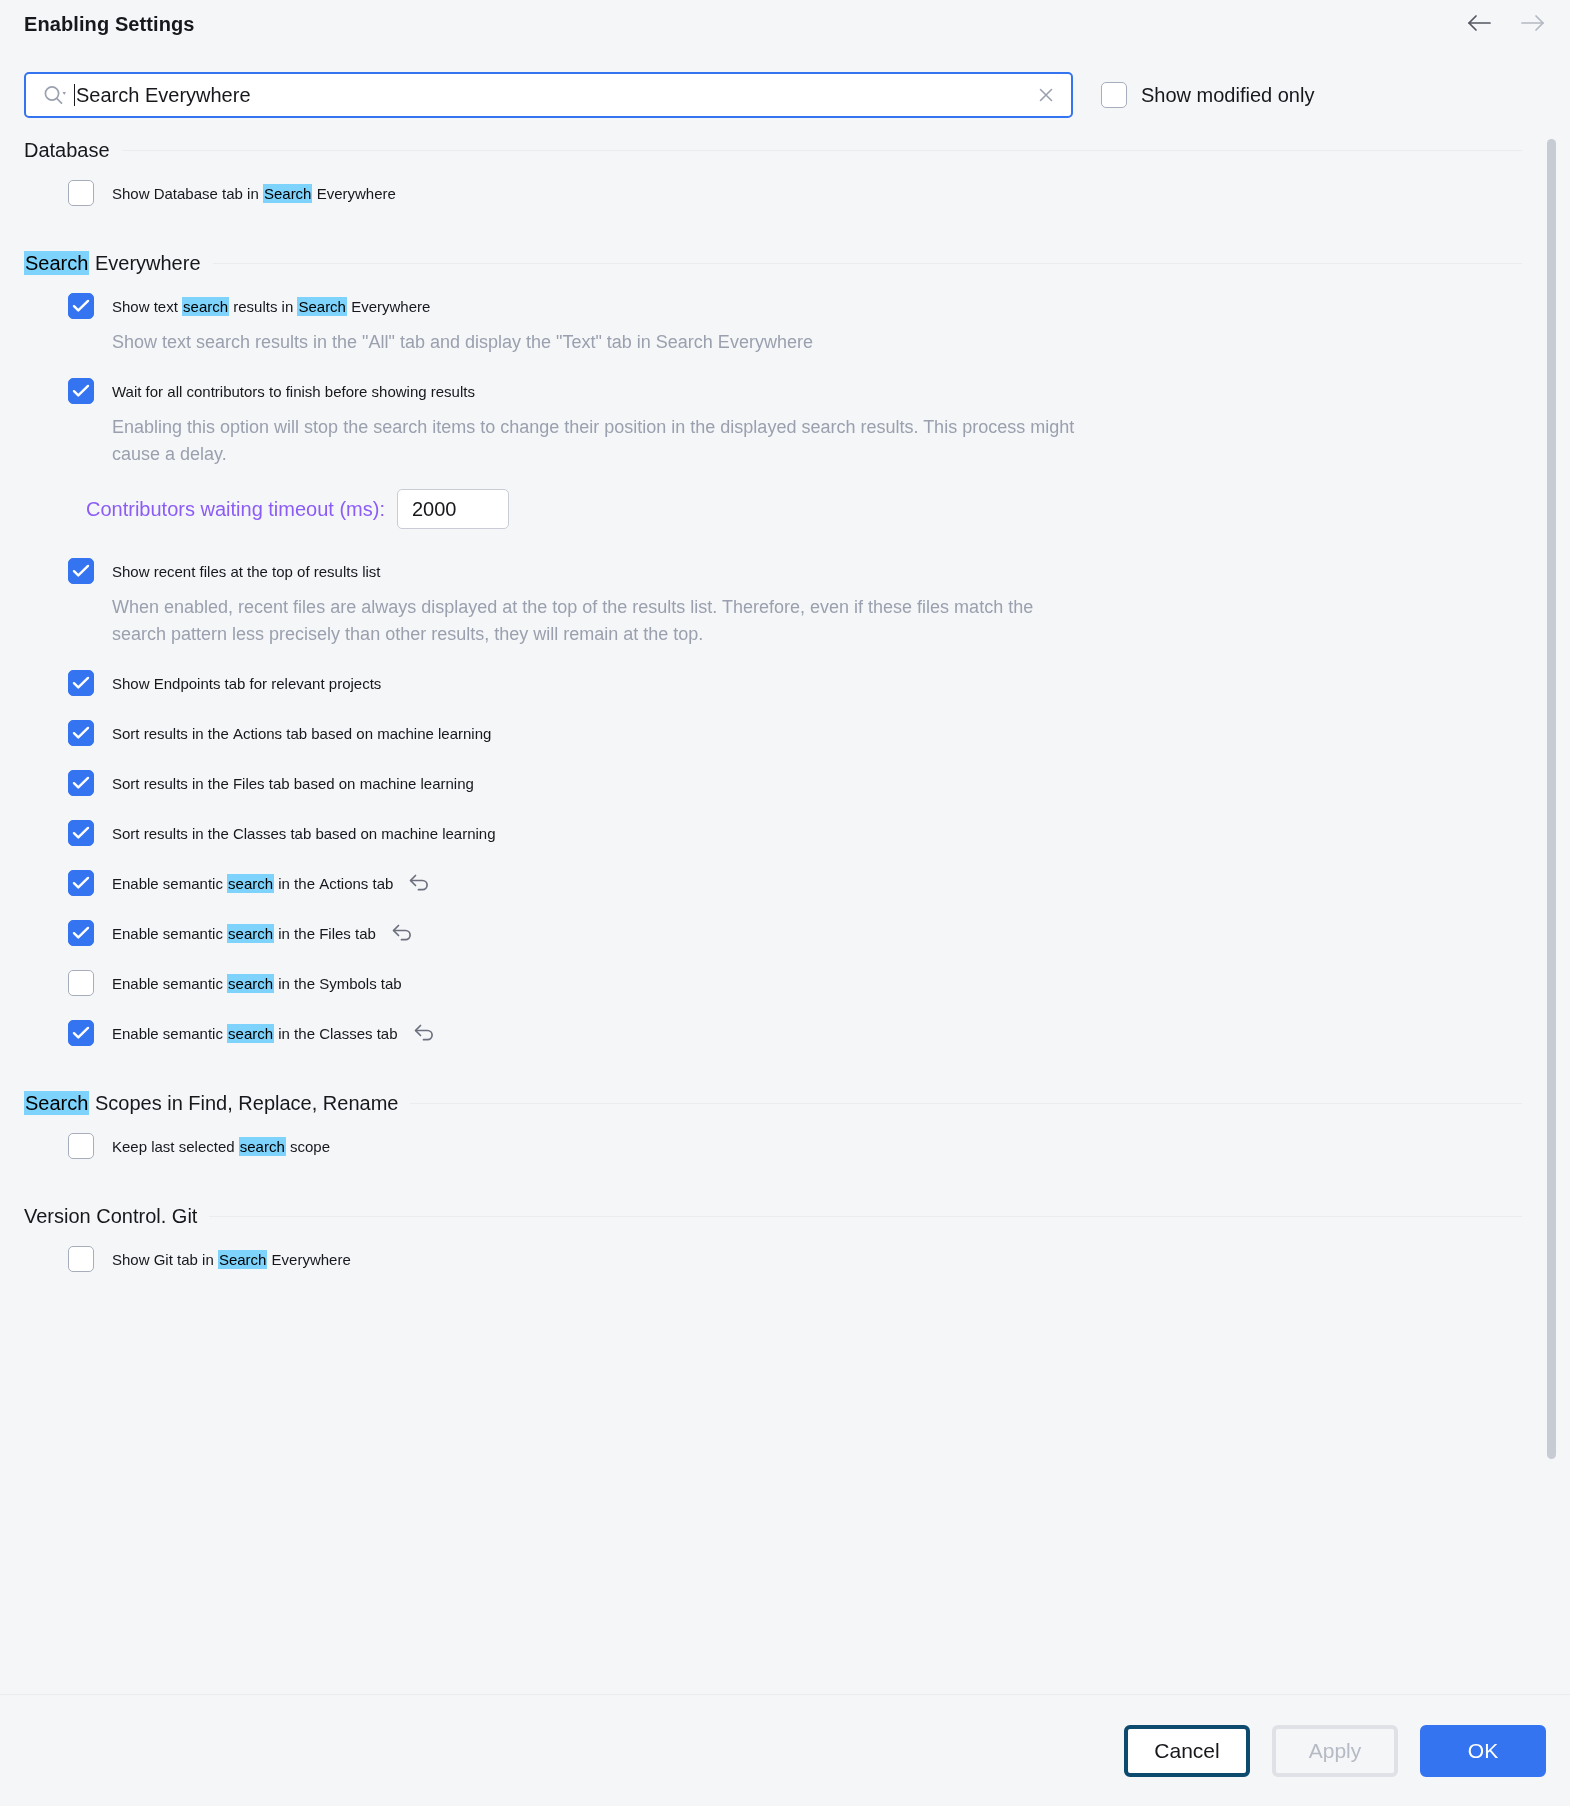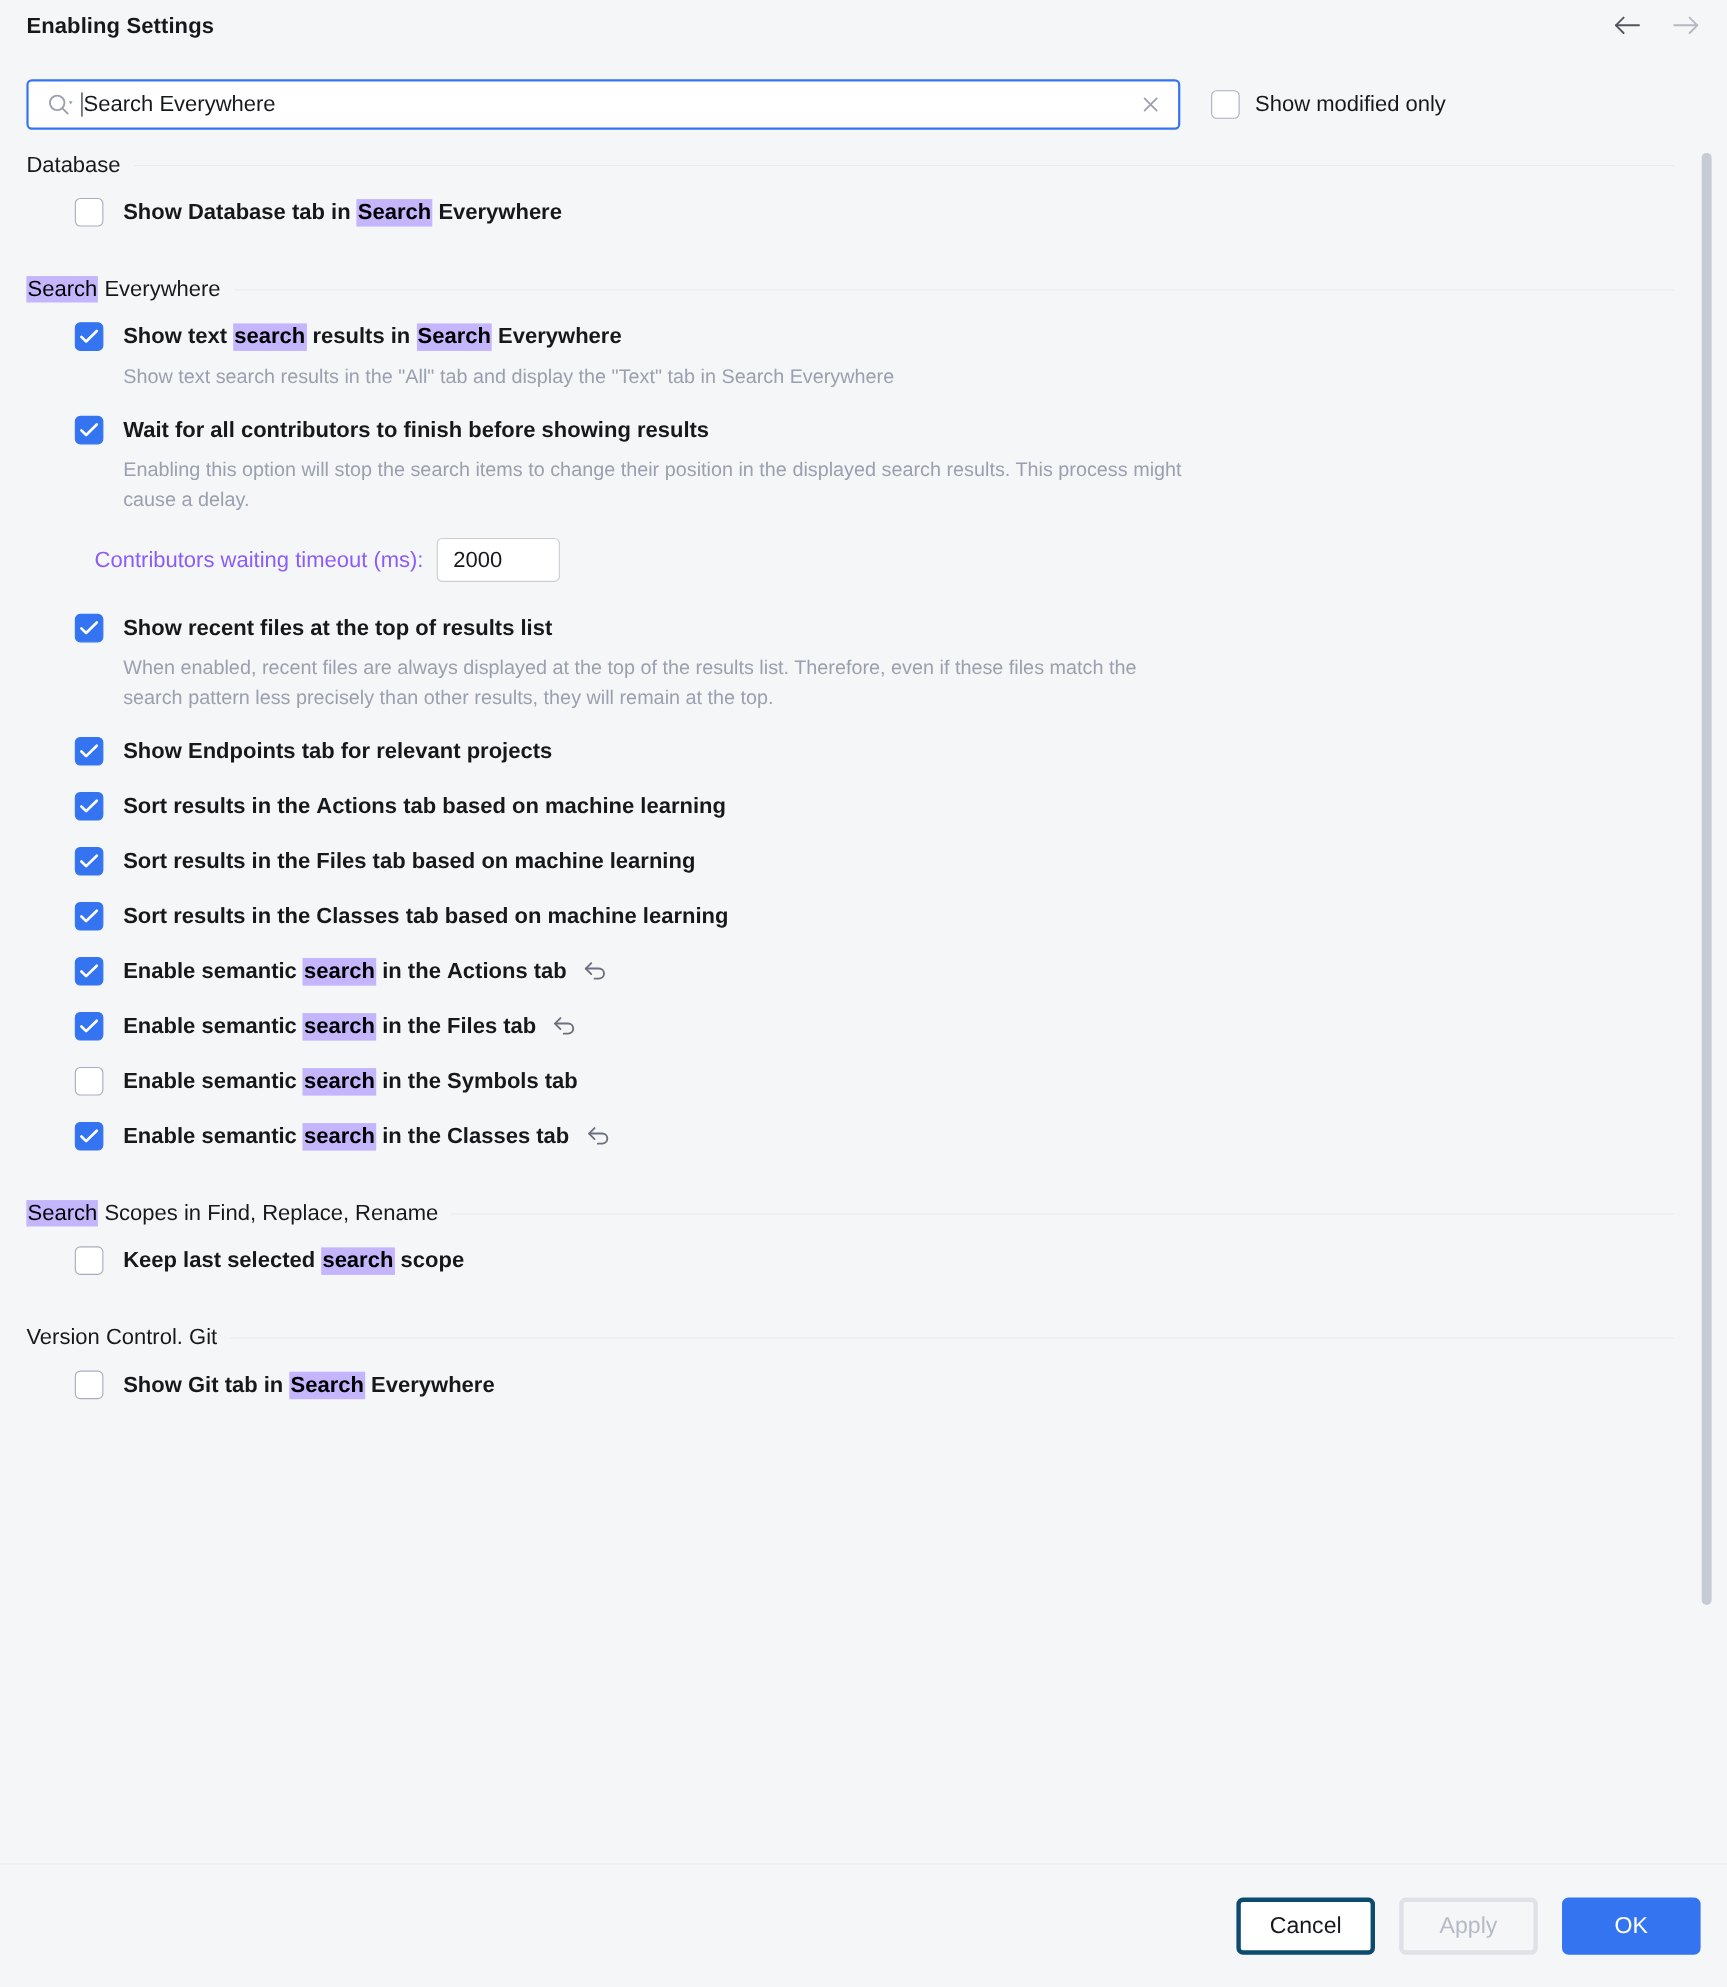--- a/index.html
+++ b/index.html
@@ -190,30 +190,29 @@
   }
   .opt-row {
     display: flex;
     align-items: center;
     min-height: 34px;
     margin-bottom: 16px;
     cursor: pointer;
   }
   .opt-row.tight { margin-bottom: 6px; }
   .opt-label {
-    font-size: 20px;
+    font-size: 15px;
     color: #17181c;
     margin-left: 18px;
     white-space: nowrap;
     display: flex;
     align-items: center;
-    font-weight: bold;
   }
   .hl {
-    background: #c4b5fd;
+    background: #7dd3fc;
     color: #000000;
     padding: 1px 1px;
   }
   .revert-icon {
     margin-left: 14px;
     display: inline-flex;
     align-items: center;
     cursor: pointer;
   }
   .opt-desc {

